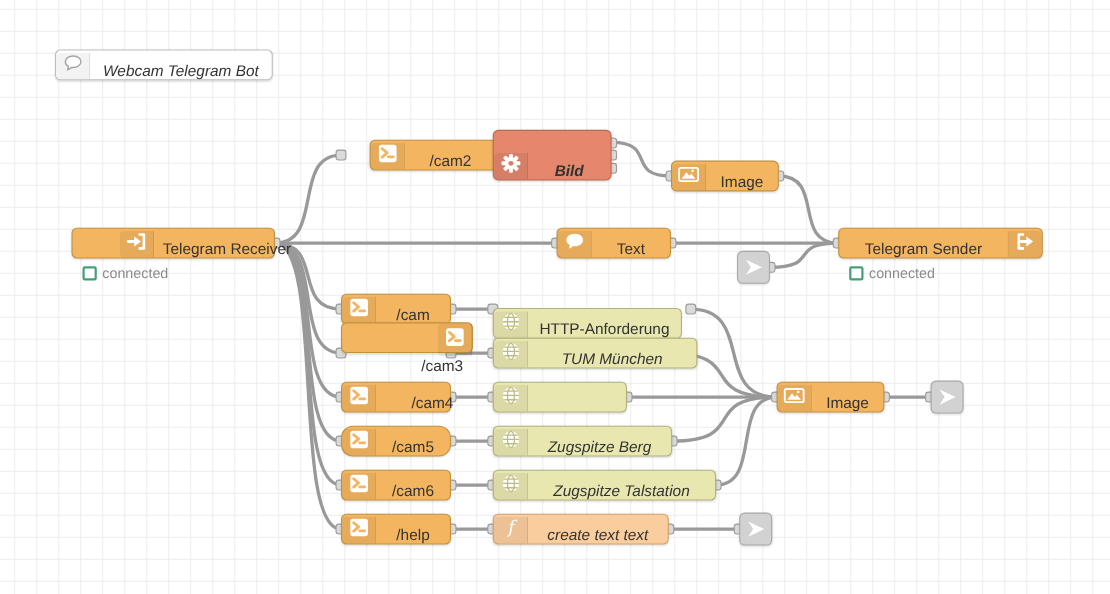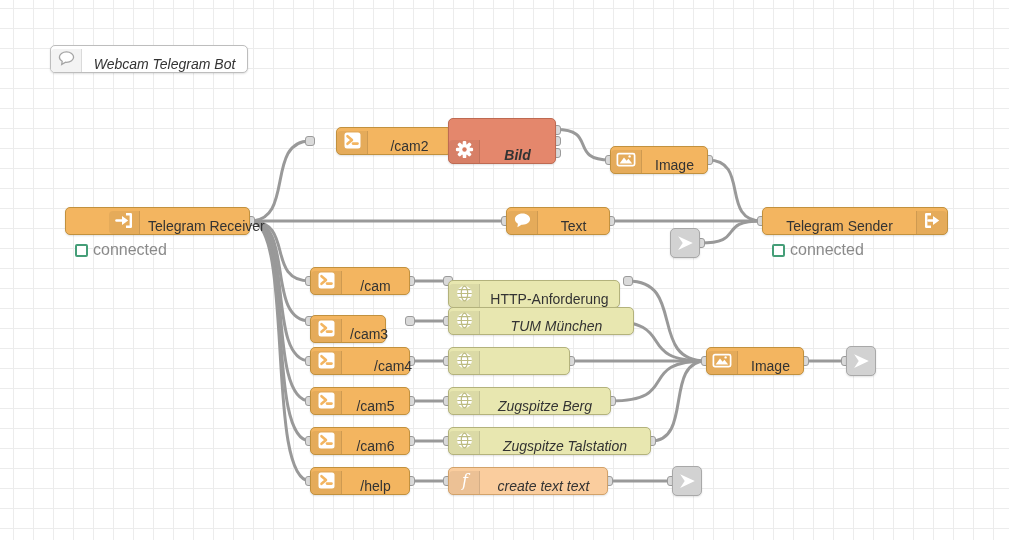--- a/index.html
+++ b/index.html
@@ -35,21 +35,21 @@
   .icon-region.left{border-right:1px solid rgba(0,0,0,0.10);border-radius:4px 0 0 4px;}
   .icon-region.right{border-left:1px solid rgba(0,0,0,0.10);border-radius:0 4px 4px 0;}
   .node-label{
     flex:1;display:flex;align-items:center;justify-content:center;
     font-size:14px;color:#333;white-space:nowrap;padding:0 8px;
   }
   .node-label.italic{font-style:italic;}
   .link-node{justify-content:center;align-items:center;}
   .status{
     position:absolute;z-index:3;display:flex;align-items:center;gap:5px;
-    font-size:16px;
+    font-size:13px;
   }
   .status-dot{
     width:9px;height:9px;border-radius:2px;background:#fff;
     border:2.5px solid;box-sizing:content-box;
   }
 </style>
 </head>
 <body>
 
 <div id="canvas">
@@ -201,21 +201,21 @@
         <span><svg width="19" height="19" viewBox="0 0 19 19">
       <circle cx="9.5" cy="9.5" r="7.4" fill="#fff"></circle>
       <ellipse cx="9.5" cy="9.5" rx="3.2" ry="7.4" fill="none" stroke="#BDBC82" stroke-width="1.2"></ellipse>
       <path d="M2.2,9.5 H16.8 M3.4,5.6 H15.6 M3.4,13.4 H15.6" stroke="#BDBC82" stroke-width="1.2" fill="none"></path>
           </svg></span>
       </div>
       <div class="node-label">HTTP-Anforderung</div>
     </div>
     <div class="port" style="left: 305px; top: 316px; background: rgb(218, 218, 218); border: 1px solid rgb(155, 155, 155);"></div>
     <div class="port" style="left: 405px; top: 316px; background: rgb(218, 218, 218); border: 1px solid rgb(155, 155, 155);"></div>
-    <div class="node" style="left: 310px; top: 315px; width: 76px; height: 28px; background: rgb(243, 181, 96); border-color: rgb(194, 145, 62);">
+    <div class="node" style="left: 310px; top: 293px; width: 120px; height: 28px; background: rgb(243, 181, 96); border-color: rgb(194, 145, 62); flex-direction: column;">
       <div class="icon-region left">
         <span><svg width="19" height="19" viewBox="0 0 19 19">
       <rect x="1.5" y="1.5" width="16" height="16" rx="2.5" fill="#fff"></rect>
       <path d="M4.5,5.2 L9,9 L4.5,12.8" fill="none" stroke="#F3B560" stroke-width="2.6" stroke-linecap="round" stroke-linejoin="round"></path>
       <path d="M10,12.6 H14.5" stroke="#F3B560" stroke-width="2.6" stroke-linecap="round"></path>
           </svg></span>
       </div>
       <div class="node-label">/cam3</div>
     </div>
     <div class="port" style="left: 443px; top: 316px; background: rgb(218, 218, 218); border: 1px solid rgb(155, 155, 155);"></div>
@@ -248,21 +248,21 @@
       <div class="icon-region left">
         <span><svg width="19" height="19" viewBox="0 0 19 19">
       <circle cx="9.5" cy="9.5" r="7.4" fill="#fff"></circle>
       <ellipse cx="9.5" cy="9.5" rx="3.2" ry="7.4" fill="none" stroke="#BDBC82" stroke-width="1.2"></ellipse>
       <path d="M2.2,9.5 H16.8 M3.4,5.6 H15.6 M3.4,13.4 H15.6" stroke="#BDBC82" stroke-width="1.2" fill="none"></path>
           </svg></span>
       </div>
     </div>
     <div class="port" style="left: 305px; top: 396px; background: rgb(218, 218, 218); border: 1px solid rgb(155, 155, 155);"></div>
     <div class="port" style="left: 405px; top: 396px; background: rgb(218, 218, 218); border: 1px solid rgb(155, 155, 155);"></div>
-    <div class="node" style="left: 310px; top: 387px; width: 100px; height: 28px; background: rgb(243, 181, 96); border-color: rgb(194, 145, 62);">
+    <div class="node" style="left: 310px; top: 387px; width: 100px; height: 28px; background: rgb(243, 181, 96); border-color: rgb(194, 145, 62); border-radius: 11px;">
       <div class="icon-region left">
         <span><svg width="19" height="19" viewBox="0 0 19 19">
       <rect x="1.5" y="1.5" width="16" height="16" rx="2.5" fill="#fff"></rect>
       <path d="M4.5,5.2 L9,9 L4.5,12.8" fill="none" stroke="#F3B560" stroke-width="2.6" stroke-linecap="round" stroke-linejoin="round"></path>
       <path d="M10,12.6 H14.5" stroke="#F3B560" stroke-width="2.6" stroke-linecap="round"></path>
           </svg></span>
       </div>
       <div class="node-label">/cam5</div>
     </div>
     <div class="port" style="left: 443px; top: 396px; background: rgb(218, 218, 218); border: 1px solid rgb(155, 155, 155);"></div>

